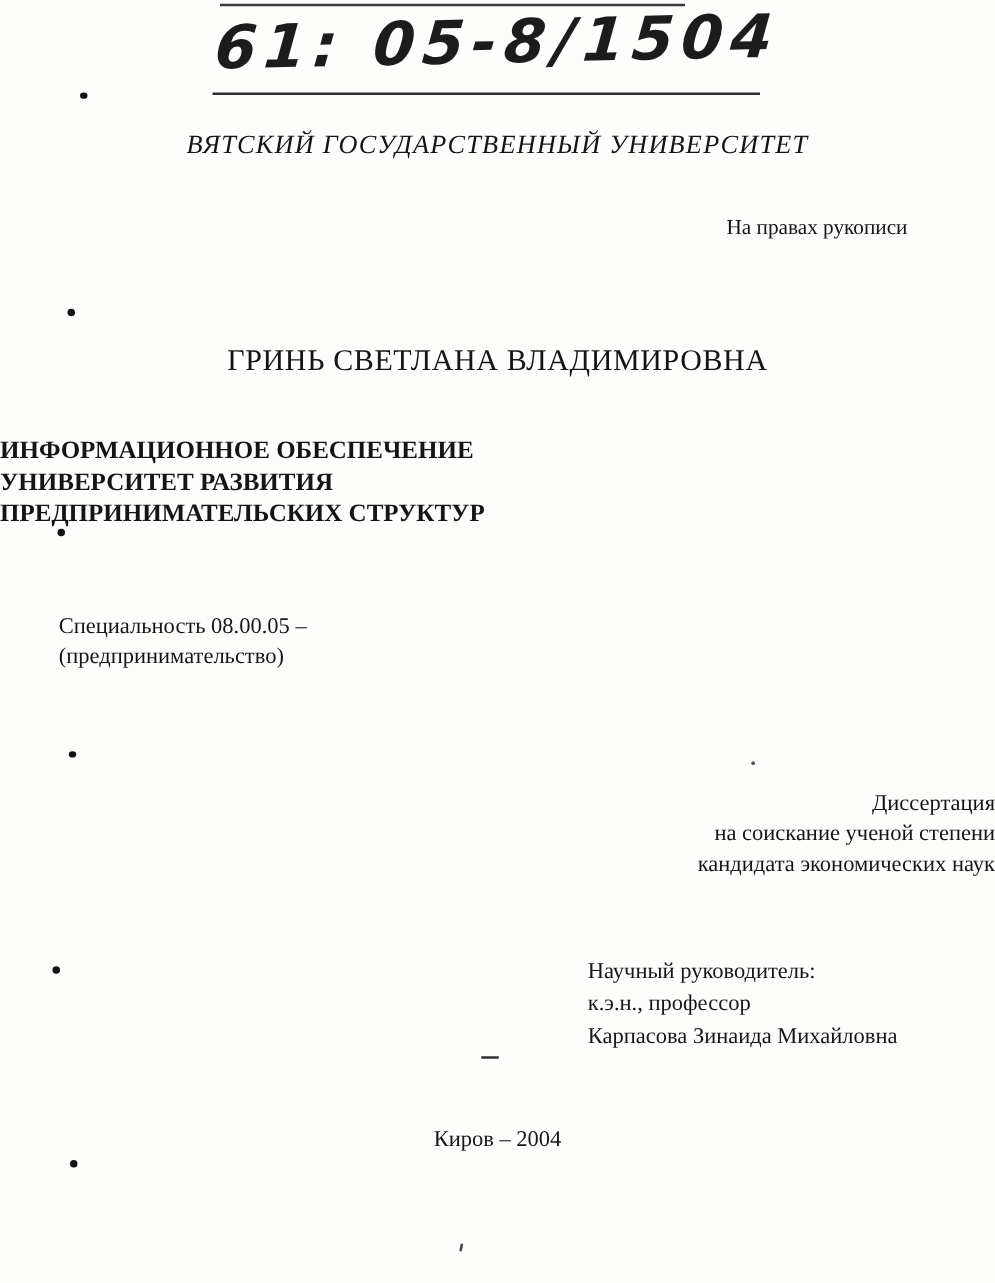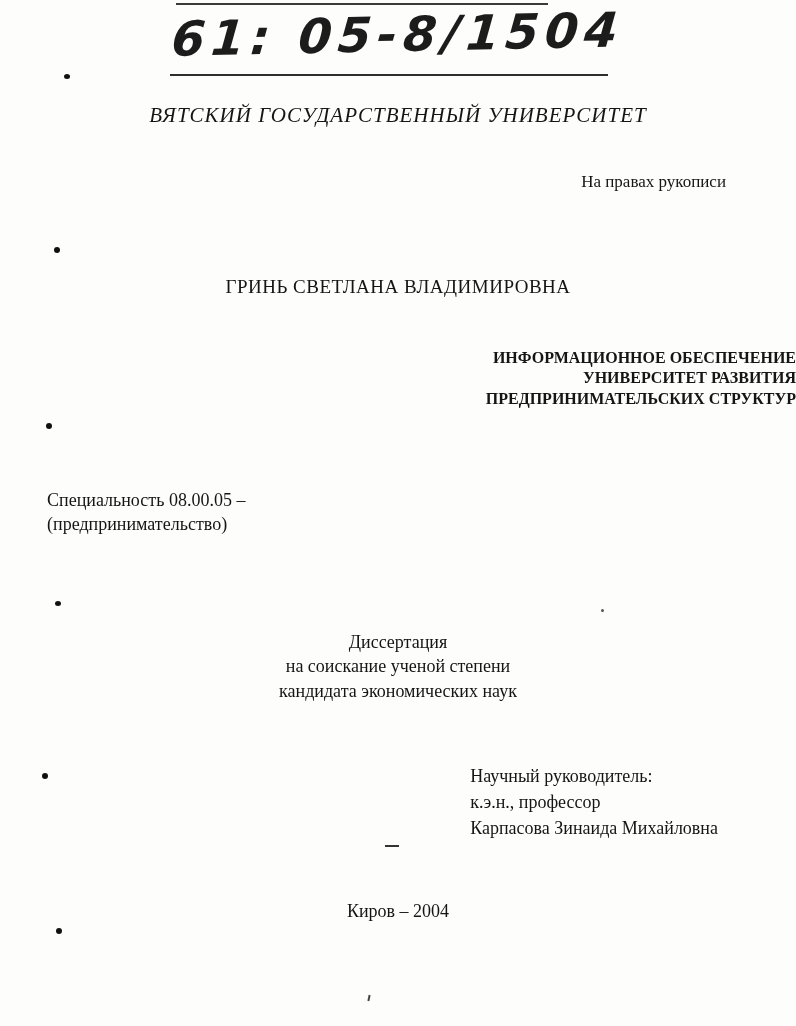--- a/index.html
+++ b/index.html
@@ -63,49 +63,49 @@
     font-style: italic;
   }
   .manuscript-note {
     position: absolute;
     top: 172px;
     right: 70px;
     font-size: 17px;
   }
   .author {
     top: 276px;
-    font-size: 19px;
+    font-size: 24px;
     letter-spacing: 0.5px;
   }
   .title-block {
     position: absolute;
     top: 348px;
     left: 0;
     width: 100%;
-    text-align: right;
+    text-align: left;
     font-weight: bold;
-    font-size: 16px;
+    font-size: 20px;
     line-height: 1.28;
   }
   .specialty-block {
     position: absolute;
     top: 488px;
     left: 0;
     width: 100%;
     text-align: left;
     font-size: 18px;
     line-height: 1.35;
     padding-left: 47px;
   }
   .dissertation-block {
     position: absolute;
     top: 630px;
     left: 0;
     width: 100%;
-    text-align: center;
+    text-align: right;
     font-size: 18px;
     line-height: 1.35;
   }
   .advisor-block {
     position: absolute;
     top: 763px;
     right: 78px;
     text-align: left;
     font-size: 18px;
     line-height: 1.45;

